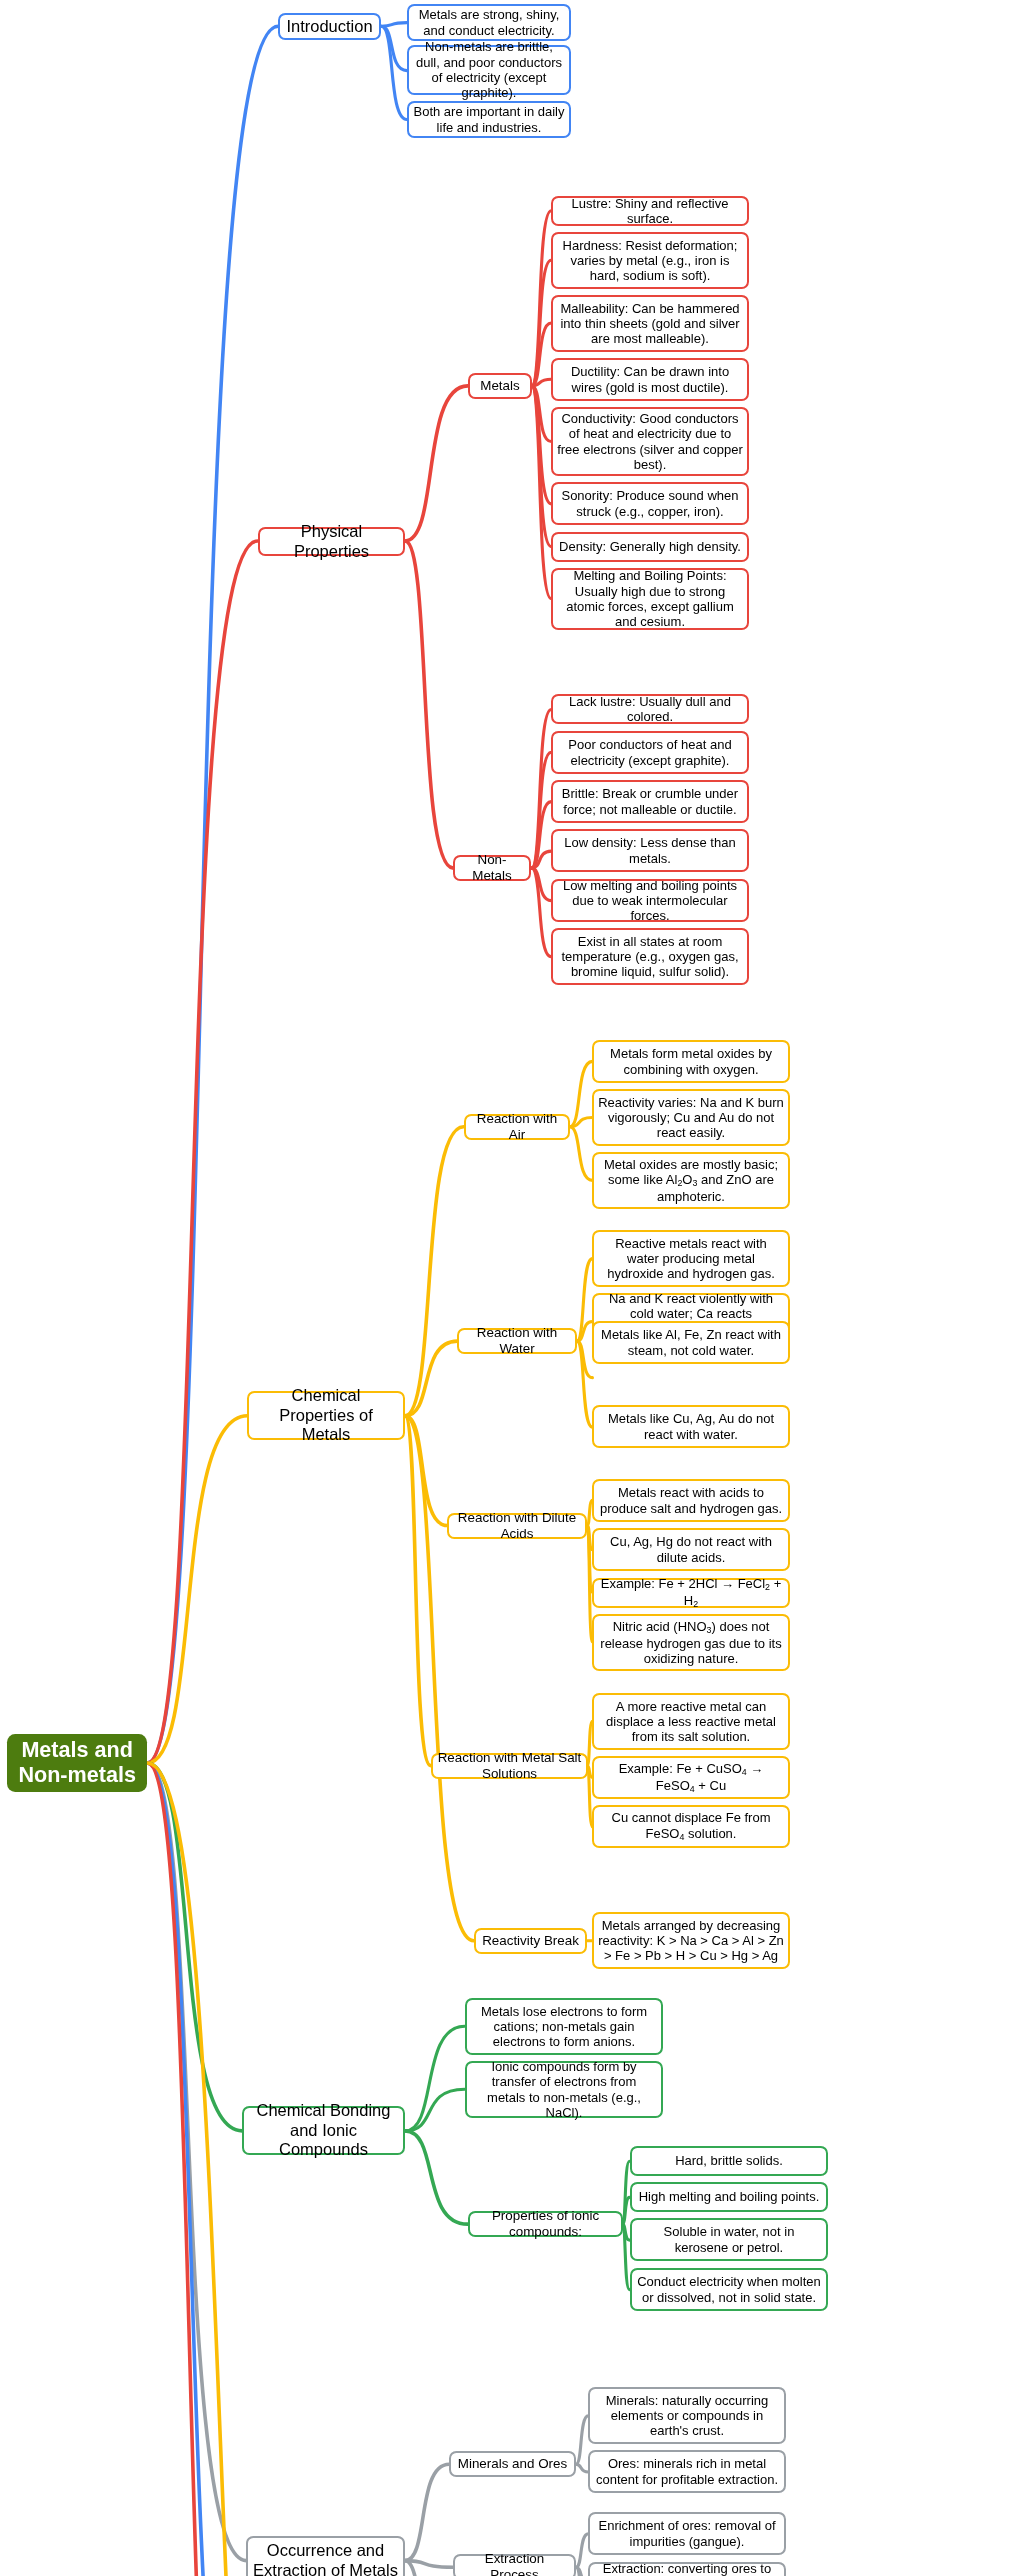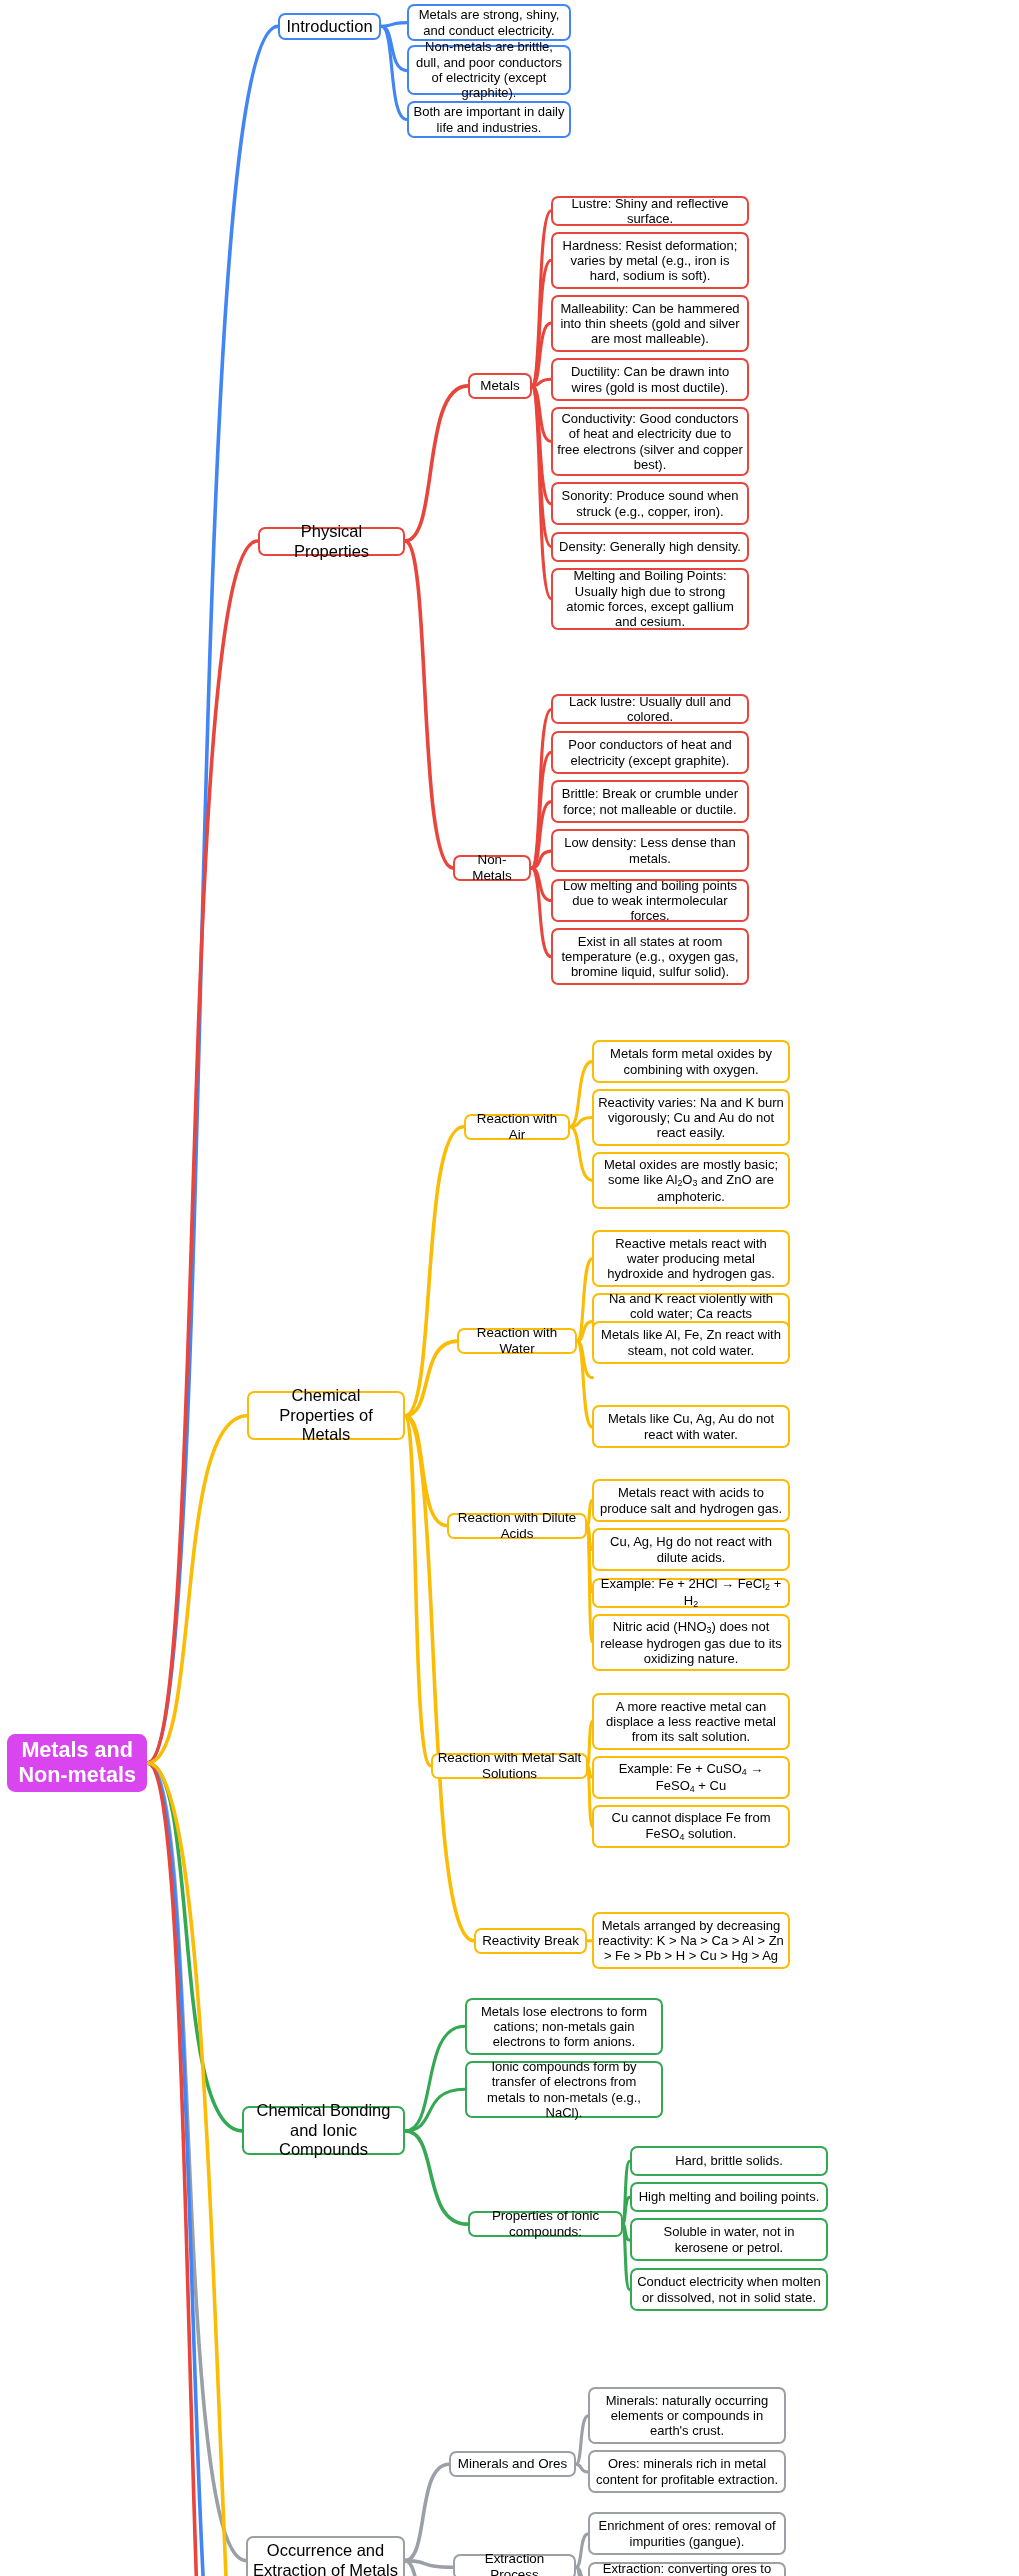--- a/index.html
+++ b/index.html
@@ -34,21 +34,21 @@
     justify-content:center;
     text-align:center;
     line-height:1.18;
     z-index:3;
     padding:2.1px 4.1px;
   }
   .node-text { display:block; width:100%; }
 
   
   .root {
-    background:#d946ef;
+    background:#4d7c0f;
     border:none;
     border-radius:8.2px;
     color:#fff;
     font-weight:bold;
     font-size:21.6px;
     line-height:1.15;
     z-index:5;
   }
   
   .branch { font-size:16.5px; }

